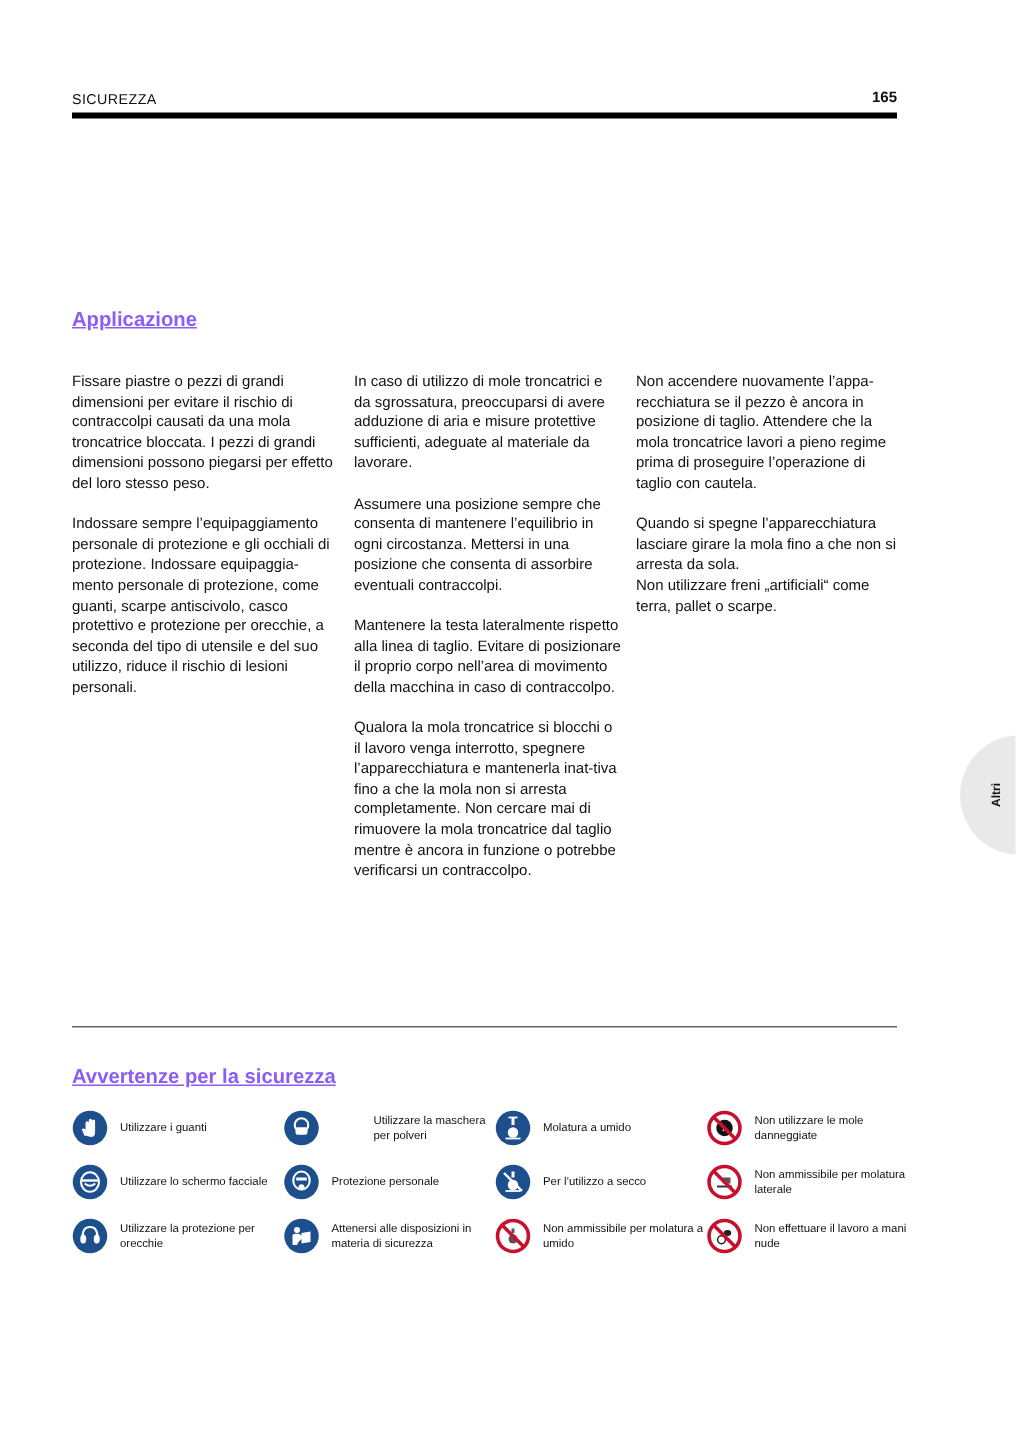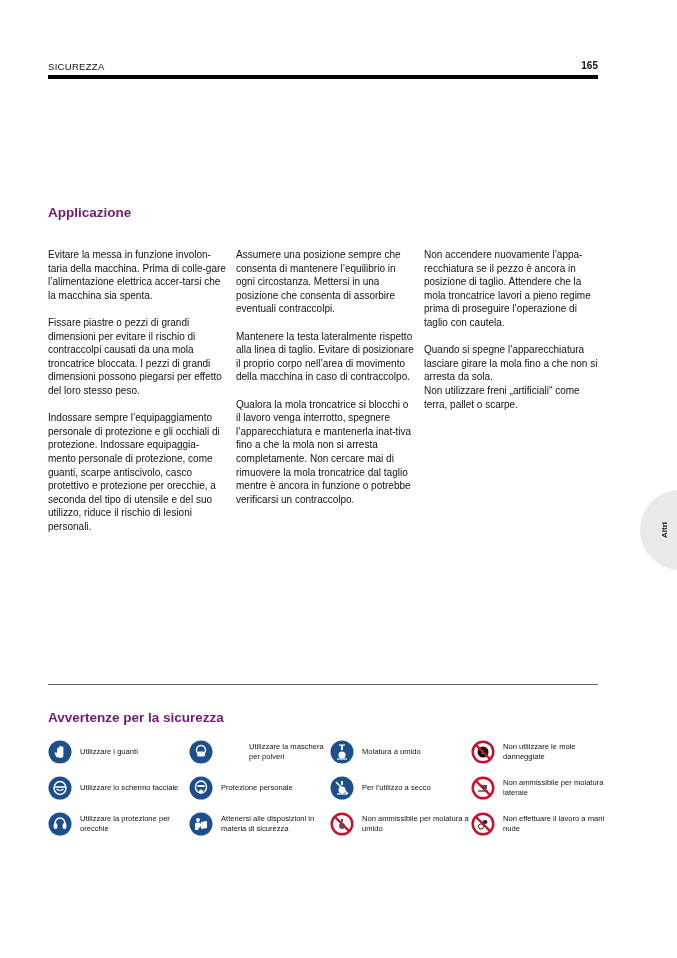--- a/index.html
+++ b/index.html
@@ -5,21 +5,21 @@
   html, body { margin: 0; padding: 0; }
   body {
     width: 677px; height: 958px; position: relative; overflow: hidden;
     background: #ffffff; color: #111;
     font-family: "Liberation Sans", sans-serif;
   }
   .header-label { position: absolute; left: 48px; top: 61px; font-size: 9.5px; letter-spacing: 0.3px; color: #111; }
   .page-number { position: absolute; left: 560px; width: 38px; text-align: right; top: 60px; font-size: 10px; font-weight: bold; }
   .header-rule { position: absolute; left: 48px; width: 550px; top: 75px; height: 4px; background: #000; }
 
-  .section-title { position: absolute; left: 48px; font-size: 13.5px; font-weight: bold; color: #701a75; }
+  .section-title { position: absolute; left: 48px; font-size: 13.5px; font-weight: bold; color: #8b5cf6; text-decoration: underline; }
   #title-app { top: 205px; }
   #title-warn { top: 710px; }
 
   .col { position: absolute; top: 248px; width: 178px; font-size: 10px; line-height: 13.6px; color: #111; }
   .col p { margin: 0 0 13.6px 0; }
   .col1 { left: 48px; }
   .col2 { left: 236px; }
   .col3 { left: 424px; }
 
   .side-tab { position: absolute; left: 640px; top: 490px; width: 80px; height: 80px; border-radius: 50%; background: #e9e9e9; }
@@ -37,25 +37,25 @@
 
 <div>
   <div class="header-label">SICUREZZA</div>
   <div class="page-number">165</div>
   <div class="header-rule"></div>
 </div>
 
 <div class="section-title" id="title-app">Applicazione</div>
 
 <div class="col col1">
-  <p>Evitare la messa in funzione involon-taria della macchina. Prima di colle-gare l’alimentazione elettrica accer-tarsi che la macchina sia spenta.</p>
   <p>Fissare piastre o pezzi di grandi dimensioni per evitare il rischio di contraccolpi causati da una mola troncatrice bloccata. I pezzi di grandi dimensioni possono piegarsi per effetto del loro stesso peso.</p>
   <p>Indossare sempre l’equipaggiamento personale di protezione e gli occhiali di protezione. Indossare equipaggia-mento personale di protezione, come guanti, scarpe antiscivolo, casco protettivo e protezione per orecchie, a seconda del tipo di utensile e del suo utilizzo, riduce il rischio di lesioni personali.</p>
 </div>
 <div class="col col2">
+  <p>In caso di utilizzo di mole troncatrici e da sgrossatura, preoccuparsi di avere adduzione di aria e misure protettive sufficienti, adeguate al materiale da lavorare.</p>
   <p>Assumere una posizione sempre che consenta di mantenere l’equilibrio in ogni circostanza. Mettersi in una posizione che consenta di assorbire eventuali contraccolpi.</p>
   <p>Mantenere la testa lateralmente rispetto alla linea di taglio. Evitare di posizionare il proprio corpo nell’area di movimento della macchina in caso di contraccolpo.</p>
   <p>Qualora la mola troncatrice si blocchi o il lavoro venga interrotto, spegnere l’apparecchiatura e mantenerla inat-tiva fino a che la mola non si arresta completamente. Non cercare mai di rimuovere la mola troncatrice dal taglio mentre è ancora in funzione o potrebbe verificarsi un contraccolpo.</p>
 </div>
 <div class="col col3">
   <p>Non accendere nuovamente l’appa-recchiatura se il pezzo è ancora in posizione di taglio. Attendere che la mola troncatrice lavori a pieno regime prima di proseguire l’operazione di taglio con cautela.</p>
   <p style="white-space: pre-line;">Quando si spegne l’apparecchiatura lasciare girare la mola fino a che non si arresta da sola.
 Non utilizzare freni „artificiali“ come terra, pallet o scarpe.</p>
 </div>
 

